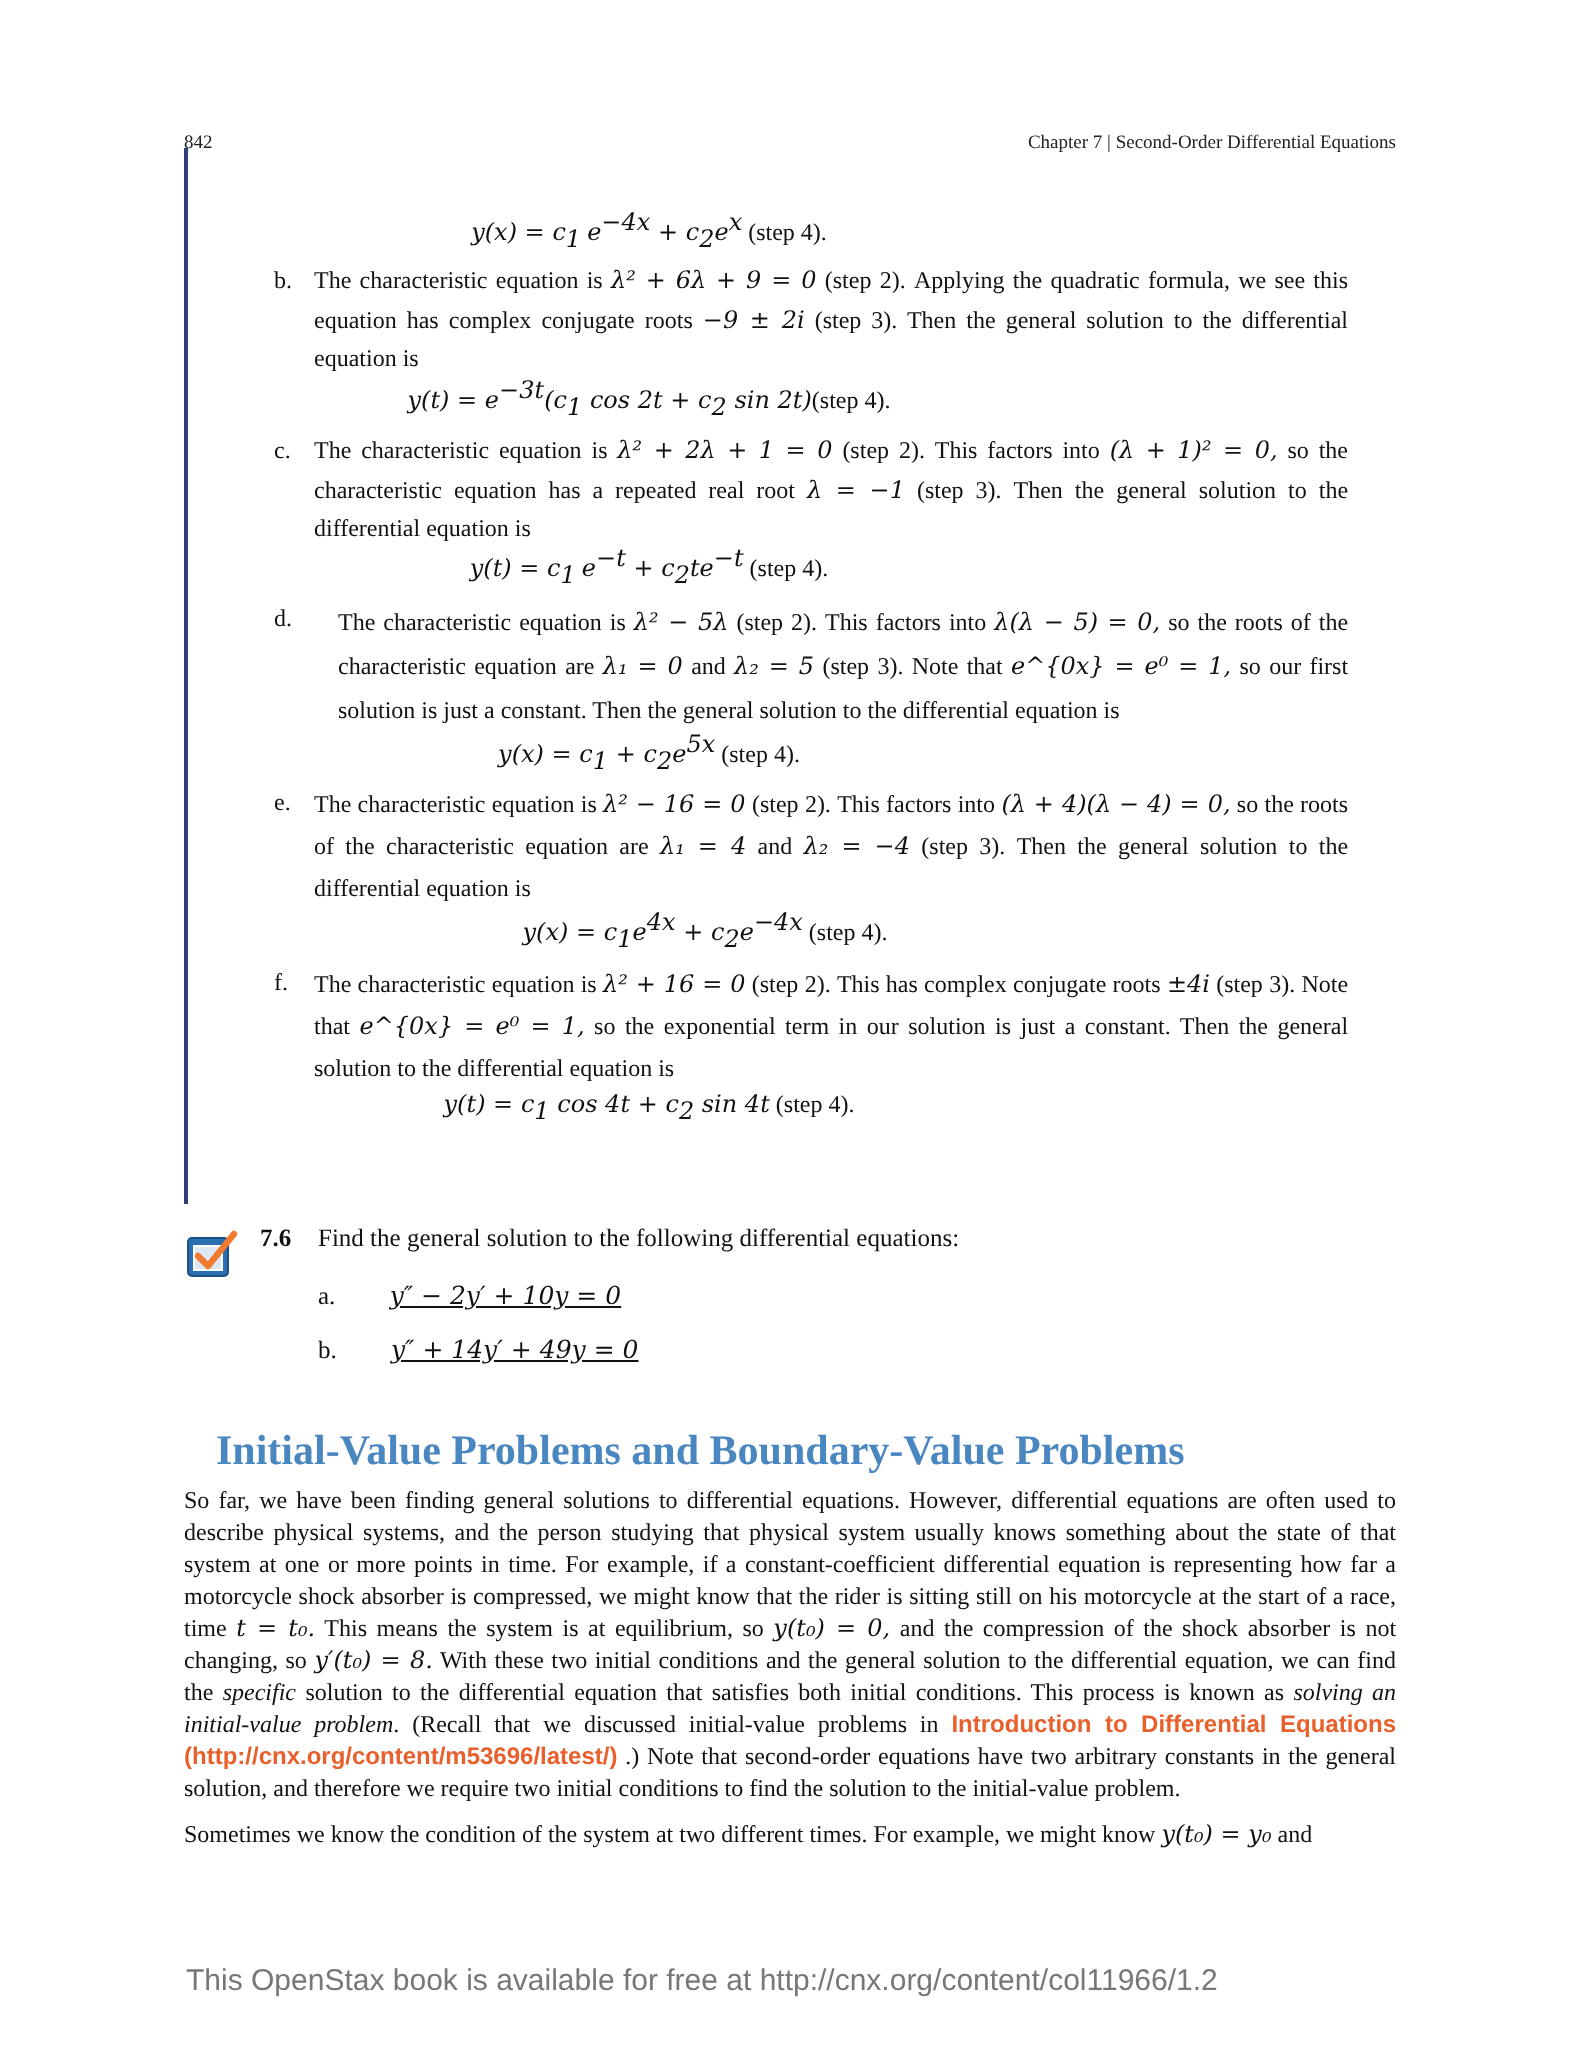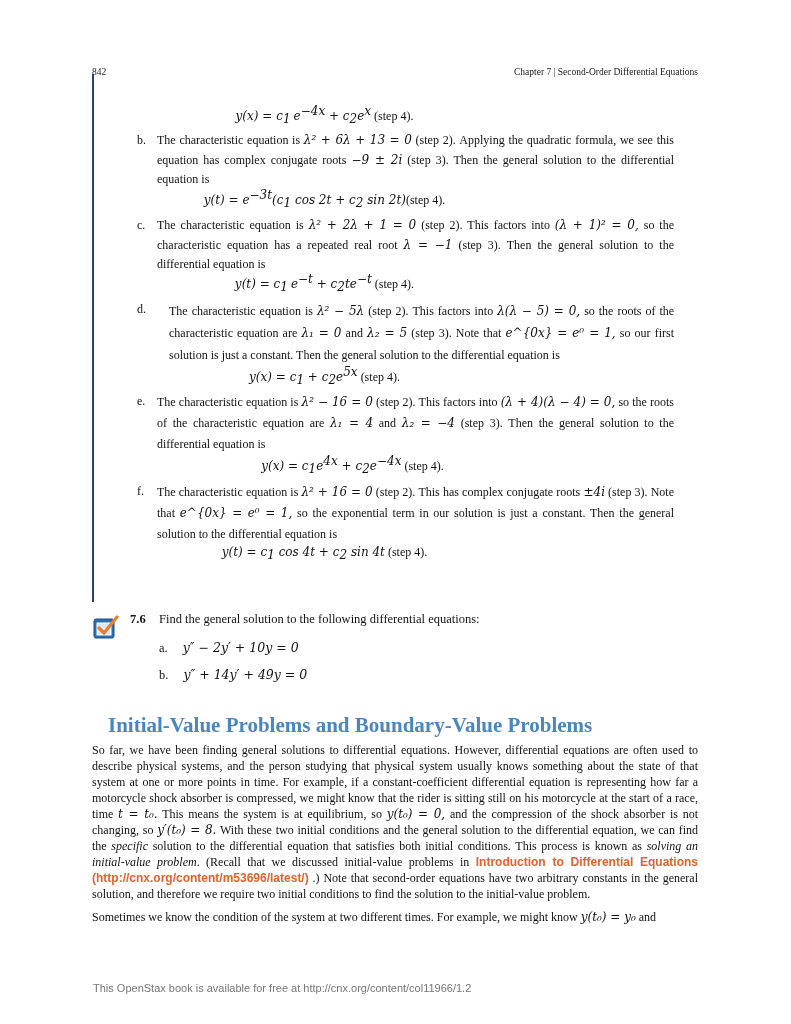--- a/index.html
+++ b/index.html
@@ -15,45 +15,45 @@
   sup, sub { font-size: 8.5px; line-height: 0; }
 
   .item { position: absolute; left: 137px; width: 537px; font-family: "Liberation Serif", serif; font-size: 12px; line-height: 19.5px; text-align: justify; }
   .item .lbl { position: absolute; left: 0; top: 0; }
   .item .body { margin-left: 20px; }
 
   .ex-icon { position: absolute; left: 93px; top: 615px; width: 26px; height: 24px; }
   .ex-num { position: absolute; left: 130px; top: 612px; font-family: "Liberation Serif", serif; font-weight: bold; font-size: 12.5px; }
   .ex-prompt { position: absolute; left: 159px; top: 612px; font-family: "Liberation Serif", serif; font-size: 12.5px; }
   .ex-item { position: absolute; left: 159px; font-family: "Liberation Serif", serif; font-size: 12.5px; }
-  .ex-item .math { margin-left: 12px; font-size: 12.5px; }
+  .ex-item .math { margin-left: 24px; font-size: 12.5px; text-decoration: underline; }
 
   .section-title { position: absolute; left: 108px; top: 713px; font-family: Liberation Serif, serif; font-weight: bold; font-size: 21px; color: #4a86c0; }
   .para { position: absolute; left: 92px; width: 606px; font-family: "Liberation Serif", serif; font-size: 12px; line-height: 16px; text-align: justify; }
   .para .link { font-family: "Liberation Sans", sans-serif; font-weight: bold; color: #e8602c; }
-  .footer { position: absolute; left: 93px; top: 982px; font-family: "Liberation Sans", sans-serif; font-size: 11px; color: #777; }
+  .footer { position: absolute; left: 93px; top: 982px; font-family: "Liberation Sans", sans-serif; font-size: 15px; color: #777; }
 </style>
 </head>
 <body>
 
 <div class="hdr" id="page-num">842</div>
 <div class="hdr" id="chapter-title">Chapter 7 | Second-Order Differential Equations</div>
 
 <div class="vbar"></div>
 
 <div class="eqn" style="top:109px;">
   <span class="math">y</span><span class="math up">(</span><span class="math">x</span><span class="math up">) = </span><span class="math">c</span><sub class="math up">1</sub> <span class="math">e</span><sup class="math up">−4<i>x</i></sup><span class="math up"> + </span><span class="math">c</span><sub class="math up">2</sub><span class="math">e</span><sup class="math"><i>x</i></sup>
   <span>(step 4).</span>
 </div>
 
 <div class="item" style="top:131px;">
   <span class="lbl">b.</span>
   <div class="body">
     <span>The characteristic equation is</span>
-    <span class="math">λ² + 6λ + 13 = 0</span>
+    <span class="math">λ² + 6λ + 9 = 0</span>
     <span>(step 2). Applying the quadratic formula, we see this equation has complex conjugate roots</span>
     <span class="math">−9 ± 2i</span>
     <span>(step 3). Then the general solution to the differential equation is</span>
   </div>
 </div>
 <div class="eqn" style="top:193px;">
   <span class="math">y</span><span class="math up">(</span><span class="math">t</span><span class="math up">) = </span><span class="math">e</span><sup class="math up">−3<i>t</i></sup><span class="math up">(</span><span class="math">c</span><sub class="math up">1</sub><span class="math up"> cos 2</span><span class="math">t</span><span class="math up"> + </span><span class="math">c</span><sub class="math up">2</sub><span class="math up"> sin 2</span><span class="math">t</span><span class="math up">)</span><span>(step 4).</span>
 </div>
 
 <div class="item" style="top:216px;">

